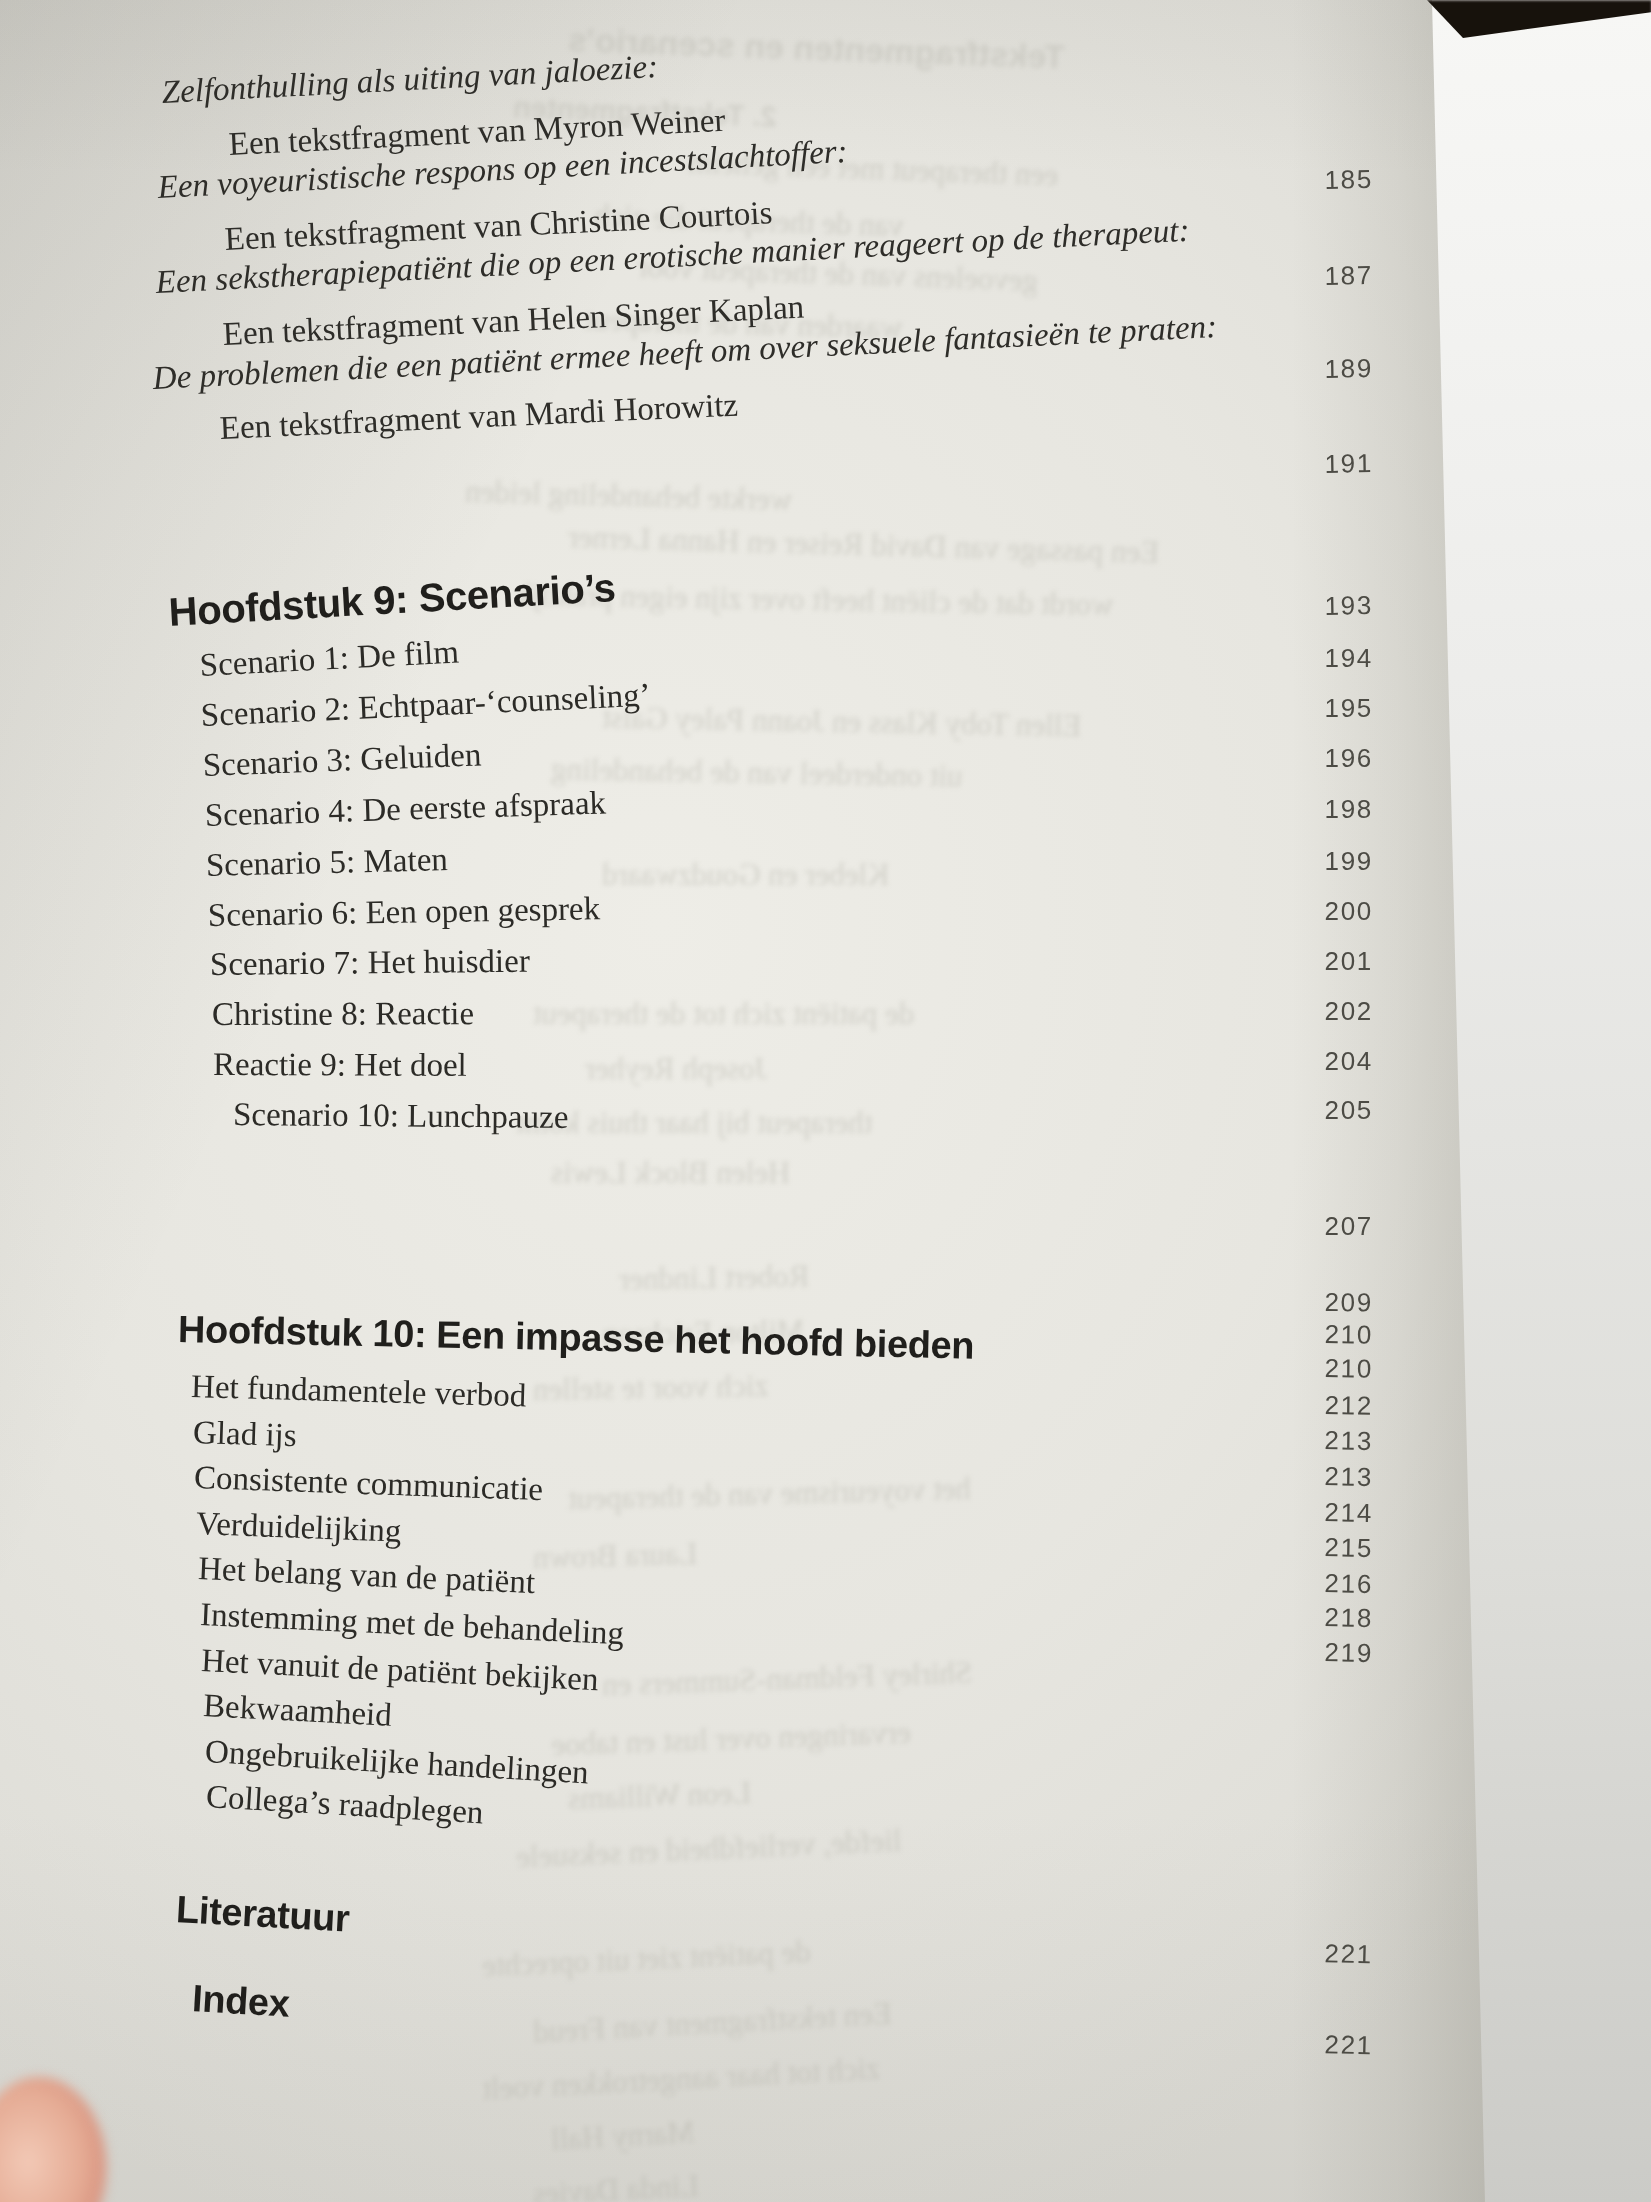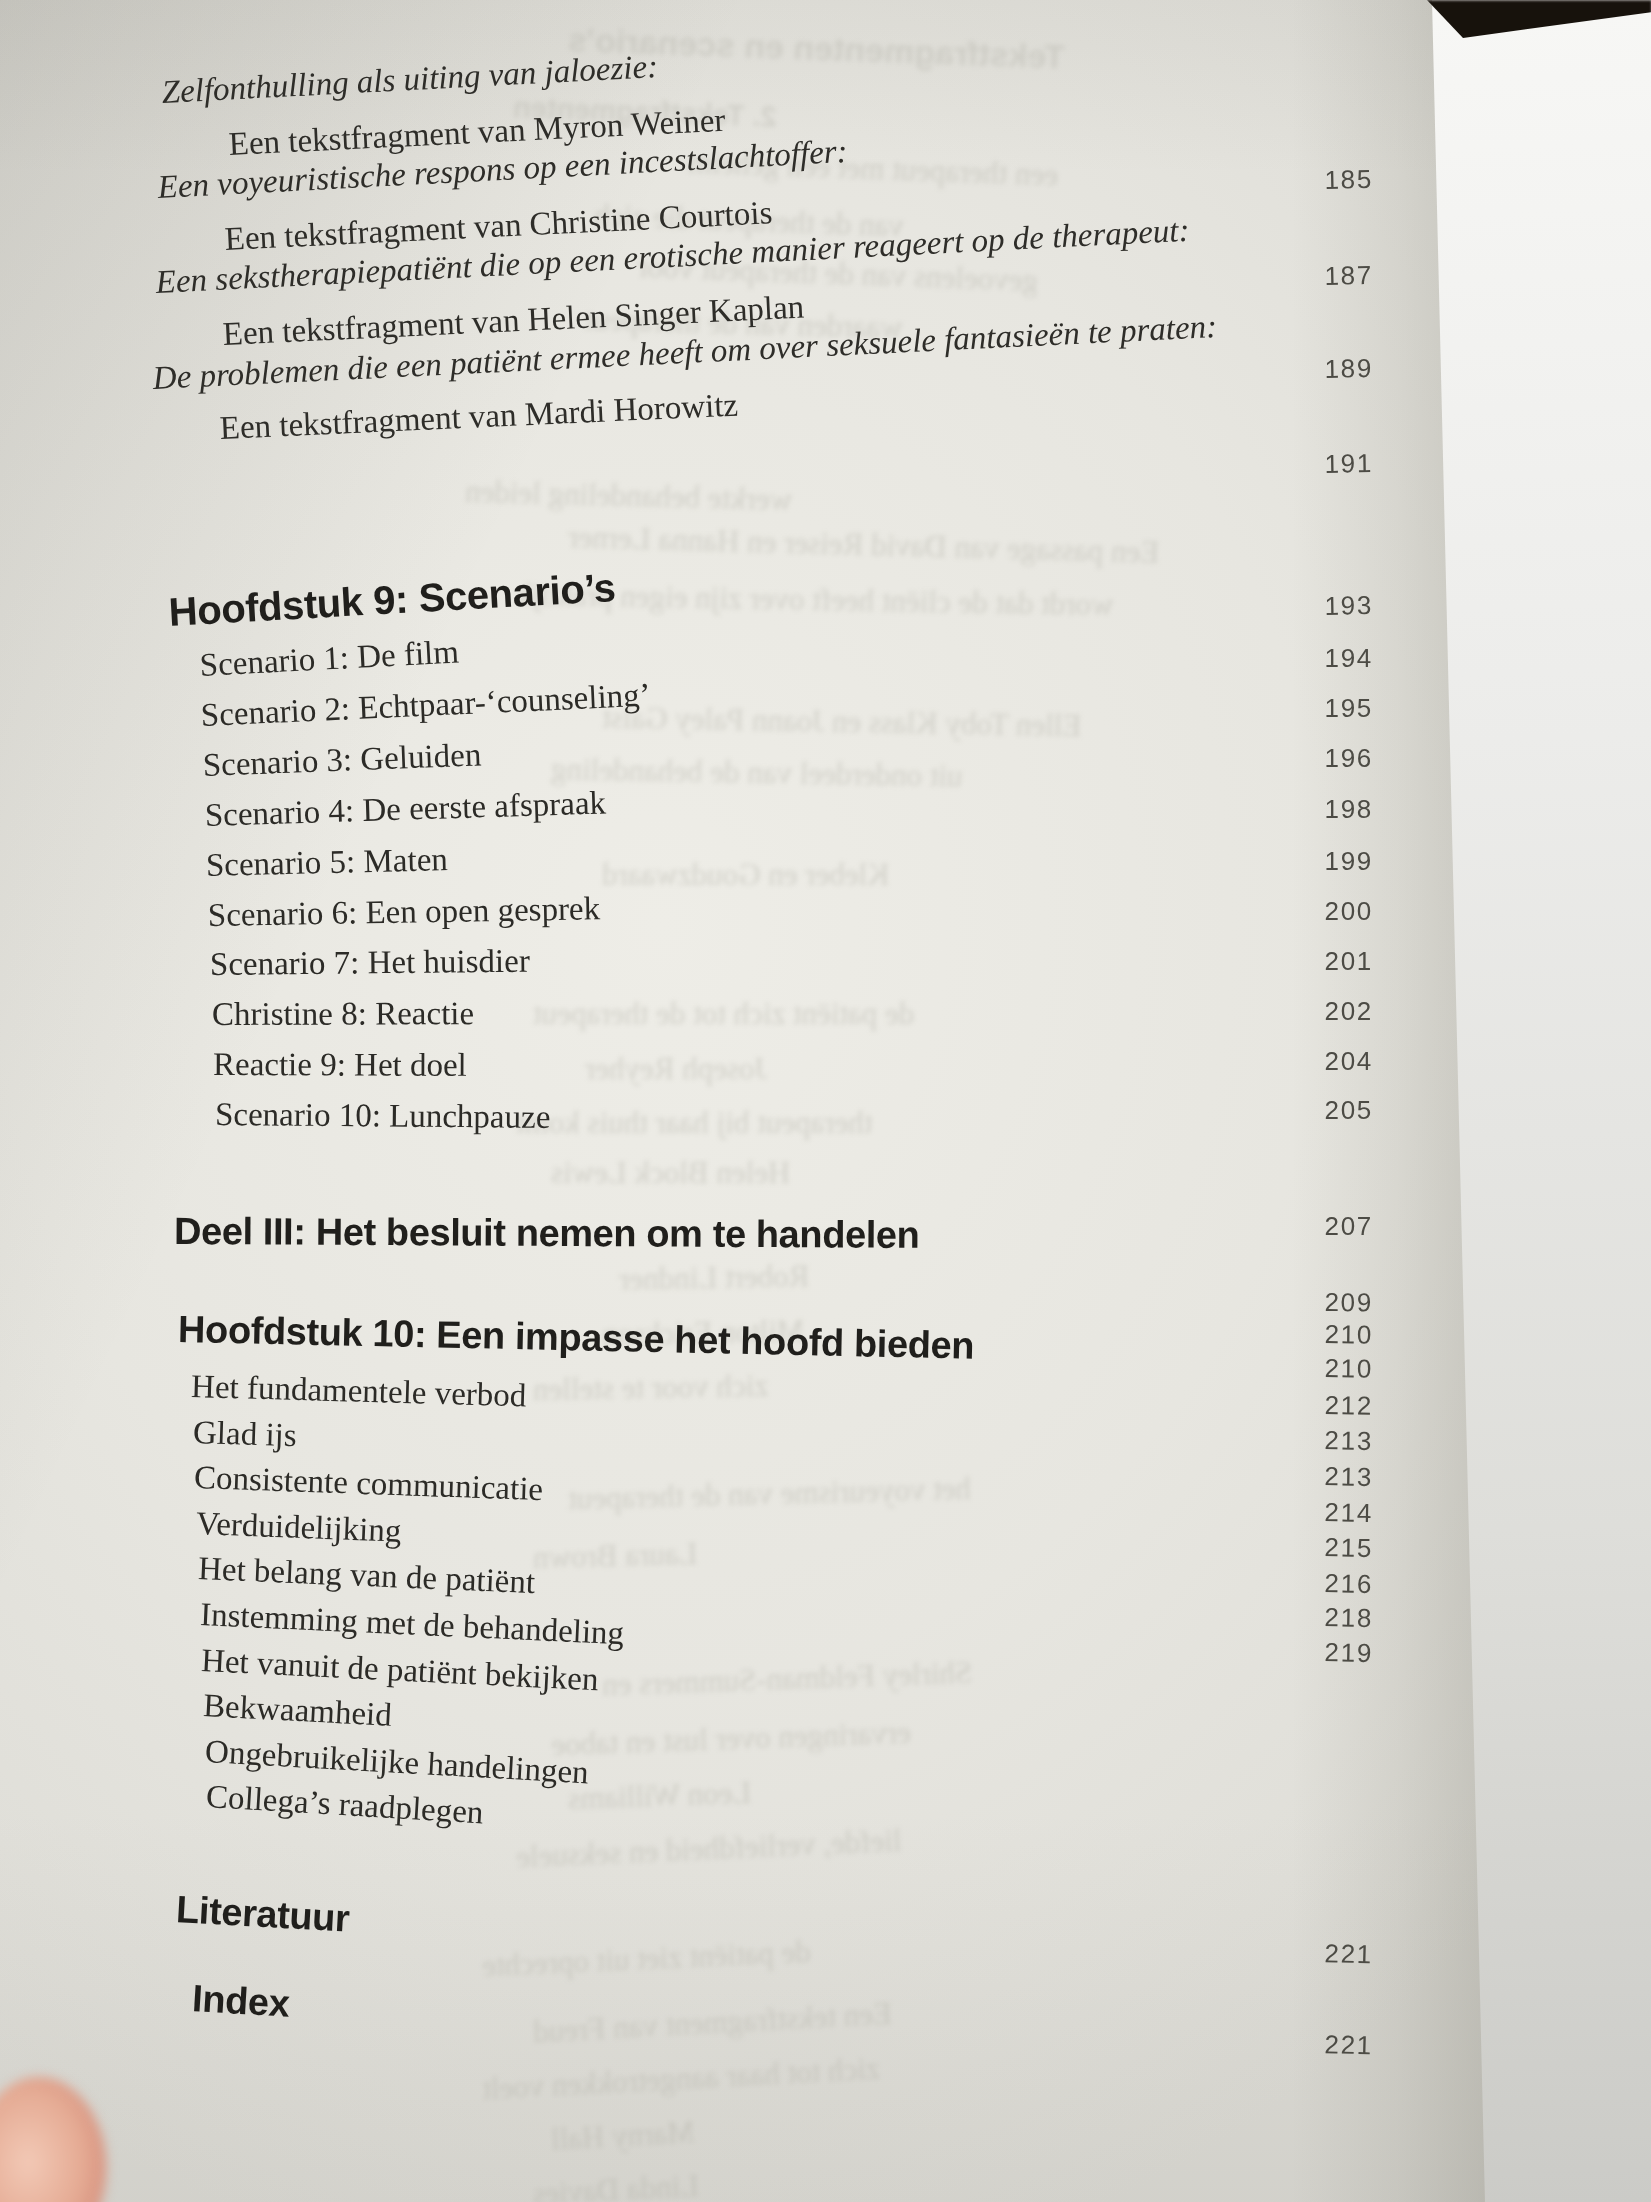--- a/index.html
+++ b/index.html
@@ -114,24 +114,23 @@
     <div class="row" style="left:206px;top:847px"><span class="lbl item" style="transform:rotate(-1.4deg)">Scenario 5: Maten</span></div>
     <div class="num" style="top:846px">199</div>
     <div class="row" style="left:208px;top:897px"><span class="lbl item" style="transform:rotate(-1deg)">Scenario 6: Een open gesprek</span></div>
     <div class="num" style="top:896px">200</div>
     <div class="row" style="left:210px;top:946px"><span class="lbl item" style="transform:rotate(-0.6deg)">Scenario 7: Het huisdier</span></div>
     <div class="num" style="top:946px">201</div>
     <div class="row" style="left:212px;top:996px"><span class="lbl item" style="transform:rotate(-0.2deg)">Christine 8: Reactie</span></div>
     <div class="num" style="top:996px">202</div>
     <div class="row" style="left:213px;top:1046px"><span class="lbl item" style="transform:rotate(0.2deg)">Reactie 9: Het doel</span></div>
     <div class="num" style="top:1046px">204</div>
-    <div class="row" style="left:215px;top:1096px"><span class="lbl item" style="transform:rotate(0.5deg)">Scenario 10: Lunchpauze</span></div>
+    <div class="row" style="left:233px;top:1096px"><span class="lbl item" style="transform:rotate(0.5deg)">Scenario 10: Lunchpauze</span></div>
     <div class="num" style="top:1095px">205</div>
 
-    <div class="row" style="left:174px;top:1210px"><span class="lbl hd2" style="transform:rotate(0.3deg)">Deel III: Het besluit nemen om te handelen</span></div>
     <div class="num" style="top:1211px">207</div>
 
     <div class="row" style="left:178px;top:1308px"><span class="lbl hd2" style="transform:rotate(1.2deg)">Hoofdstuk 10: Een impasse het hoofd bieden</span></div>
     <div class="num" style="top:1287px;transform:rotate(0.5deg)">209</div>
 
     <div class="row" style="left:191px;top:1368px"><span class="lbl item" style="transform:rotate(1.6deg)">Het fundamentele verbod</span></div>
     <div class="num" style="top:1319px;transform:rotate(0.8deg)">210</div>
     <div class="row" style="left:193px;top:1414px"><span class="lbl item" style="transform:rotate(1.8deg)">Glad ijs</span></div>
     <div class="num" style="top:1353px;transform:rotate(0.8deg)">210</div>
     <div class="row" style="left:194px;top:1459px"><span class="lbl item" style="transform:rotate(2deg)">Consistente communicatie</span></div>

